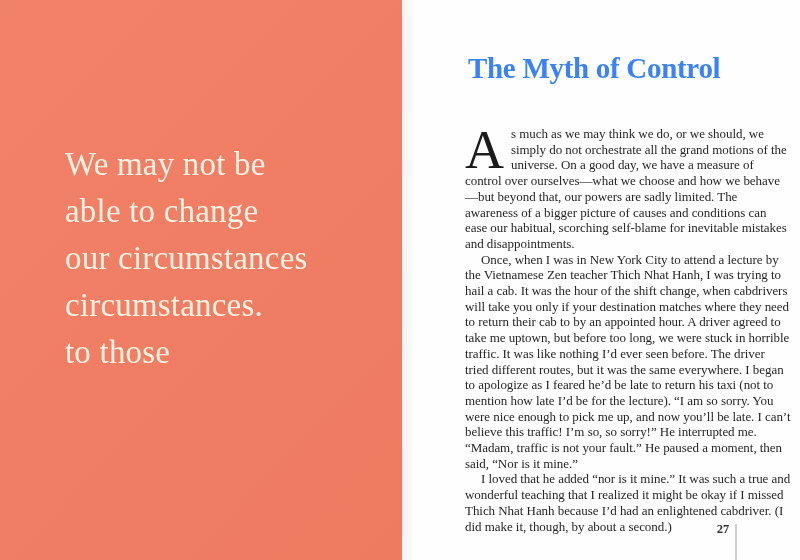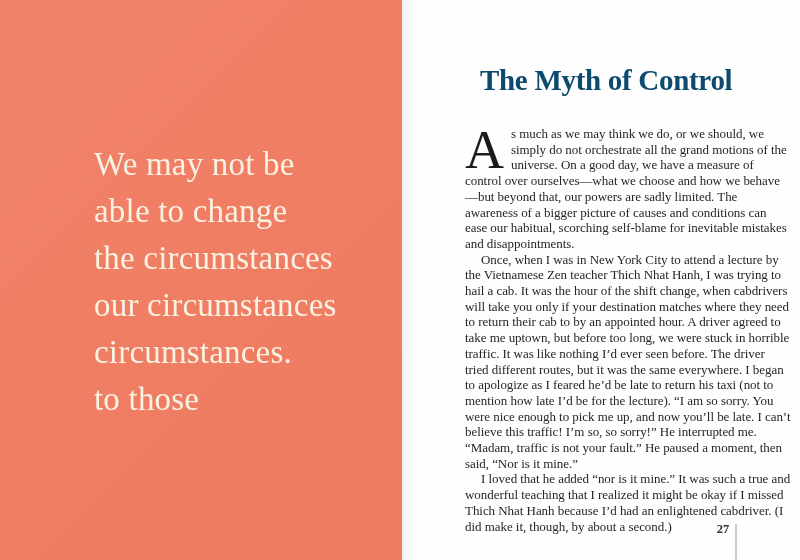--- a/index.html
+++ b/index.html
@@ -29,45 +29,44 @@
     left: 65px;
     top: 141px;
   }
   .quote-line {
     font-size: 33px;
     line-height: 47px;
     font-weight: 400;
     color: #f9f2e2;
     letter-spacing: 0.2px;
     white-space: nowrap;
-    margin-left: 29px;
   }
   
   .right-page {
     position: absolute;
     left: 402px; top: 0;
     width: 398px;
     height: 560px;
     background: #fefefe;
   }
   .gutter-shade {
     position: absolute;
     left: 0; top: 0;
     width: 14px; height: 560px;
     background: linear-gradient(to right, rgba(0,0,0,0.05), rgba(0,0,0,0));
     pointer-events: none;
   }
   .chapter-title {
     position: absolute;
     left: 62px;
     top: 48px;
-    margin: 16px;
+    margin: 4px;
     font-size: 29px;
     font-weight: 700;
-    color: #0c4a6e;
+    color: #3b82f6;
     letter-spacing: -0.3px;
     white-space: nowrap;
   }
   .chapter-body {
     position: absolute;
     left: 63px;
     top: 126px;
     width: 326px;
     color: #262626;
   }
@@ -111,21 +110,20 @@
 </style>
 </head>
 <body>
 
 <div class="spread">
 
   <div class="left-page">
     <div class="quote">
       <div class="quote-line">We may not be</div>
       <div class="quote-line">able to change</div>
-      <div class="quote-line">the circumstances</div>
       <div class="quote-line">our circumstances</div>
       <div class="quote-line">circumstances.</div>
       <div class="quote-line">to those</div>
     </div>
   </div>
 
   <div class="right-page">
     <div class="gutter-shade"></div>
 
     <h1 class="chapter-title">The Myth of Control</h1>

